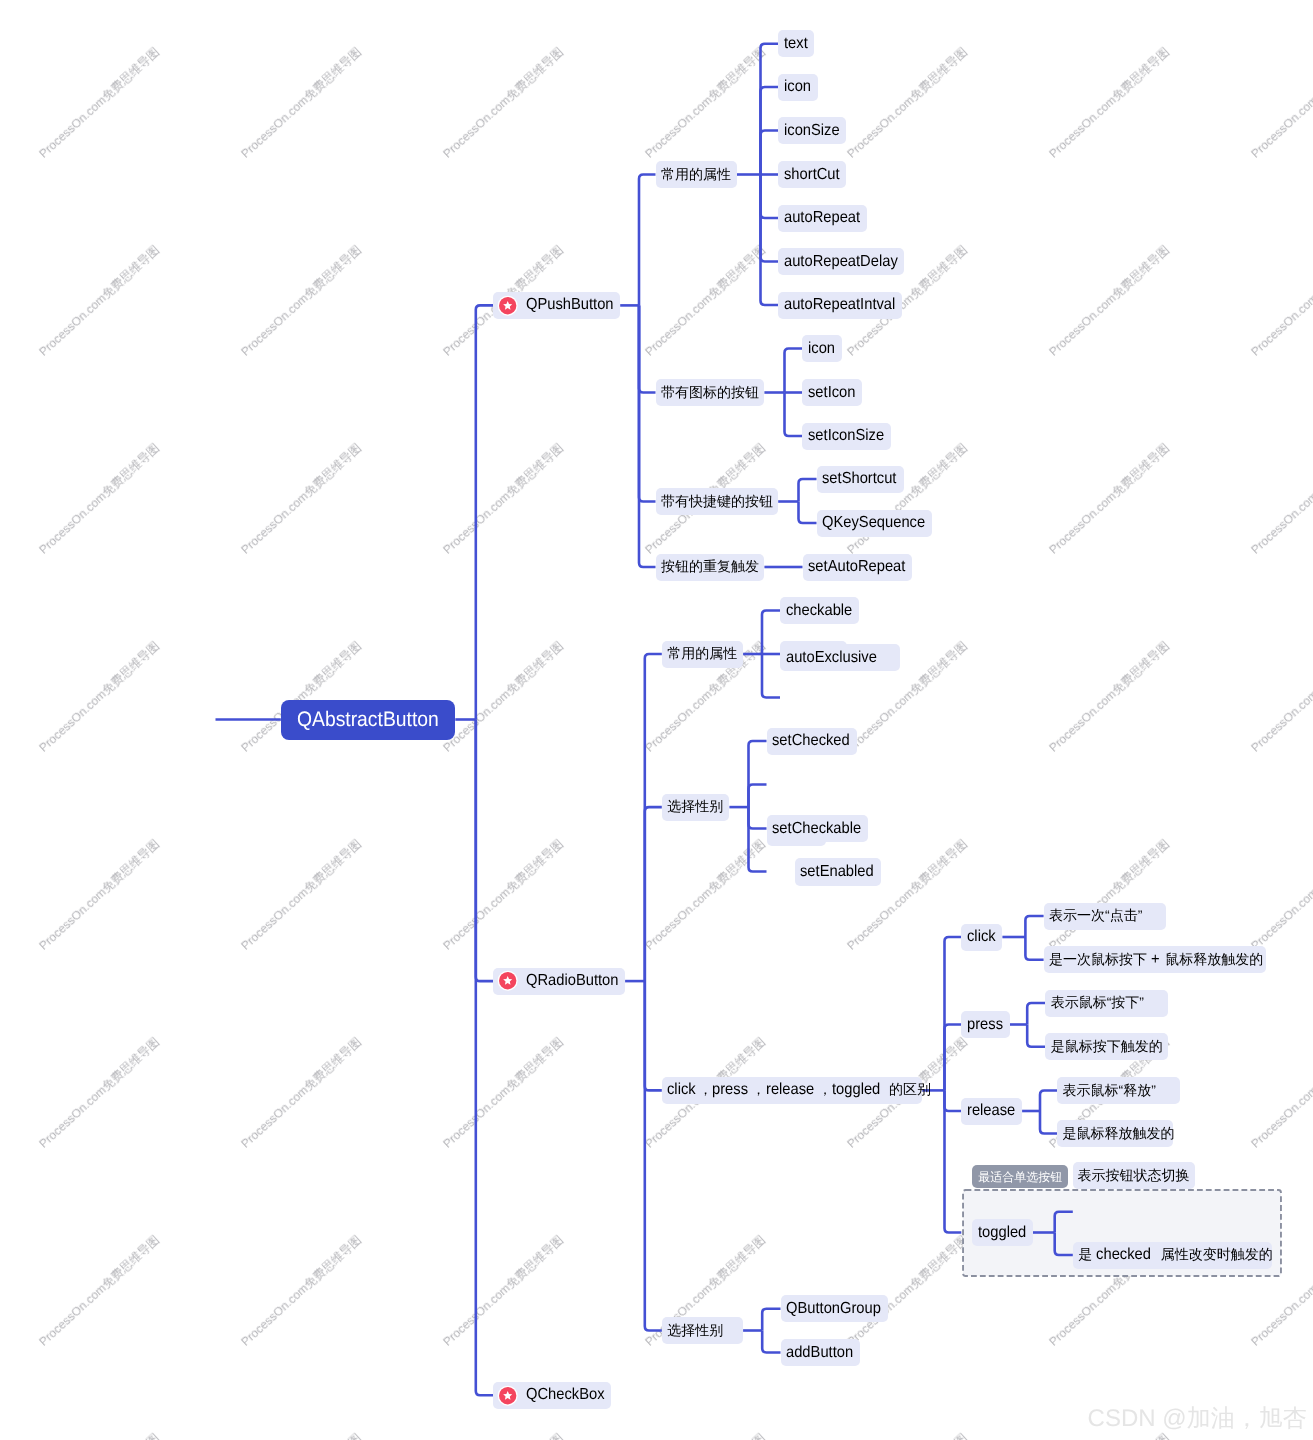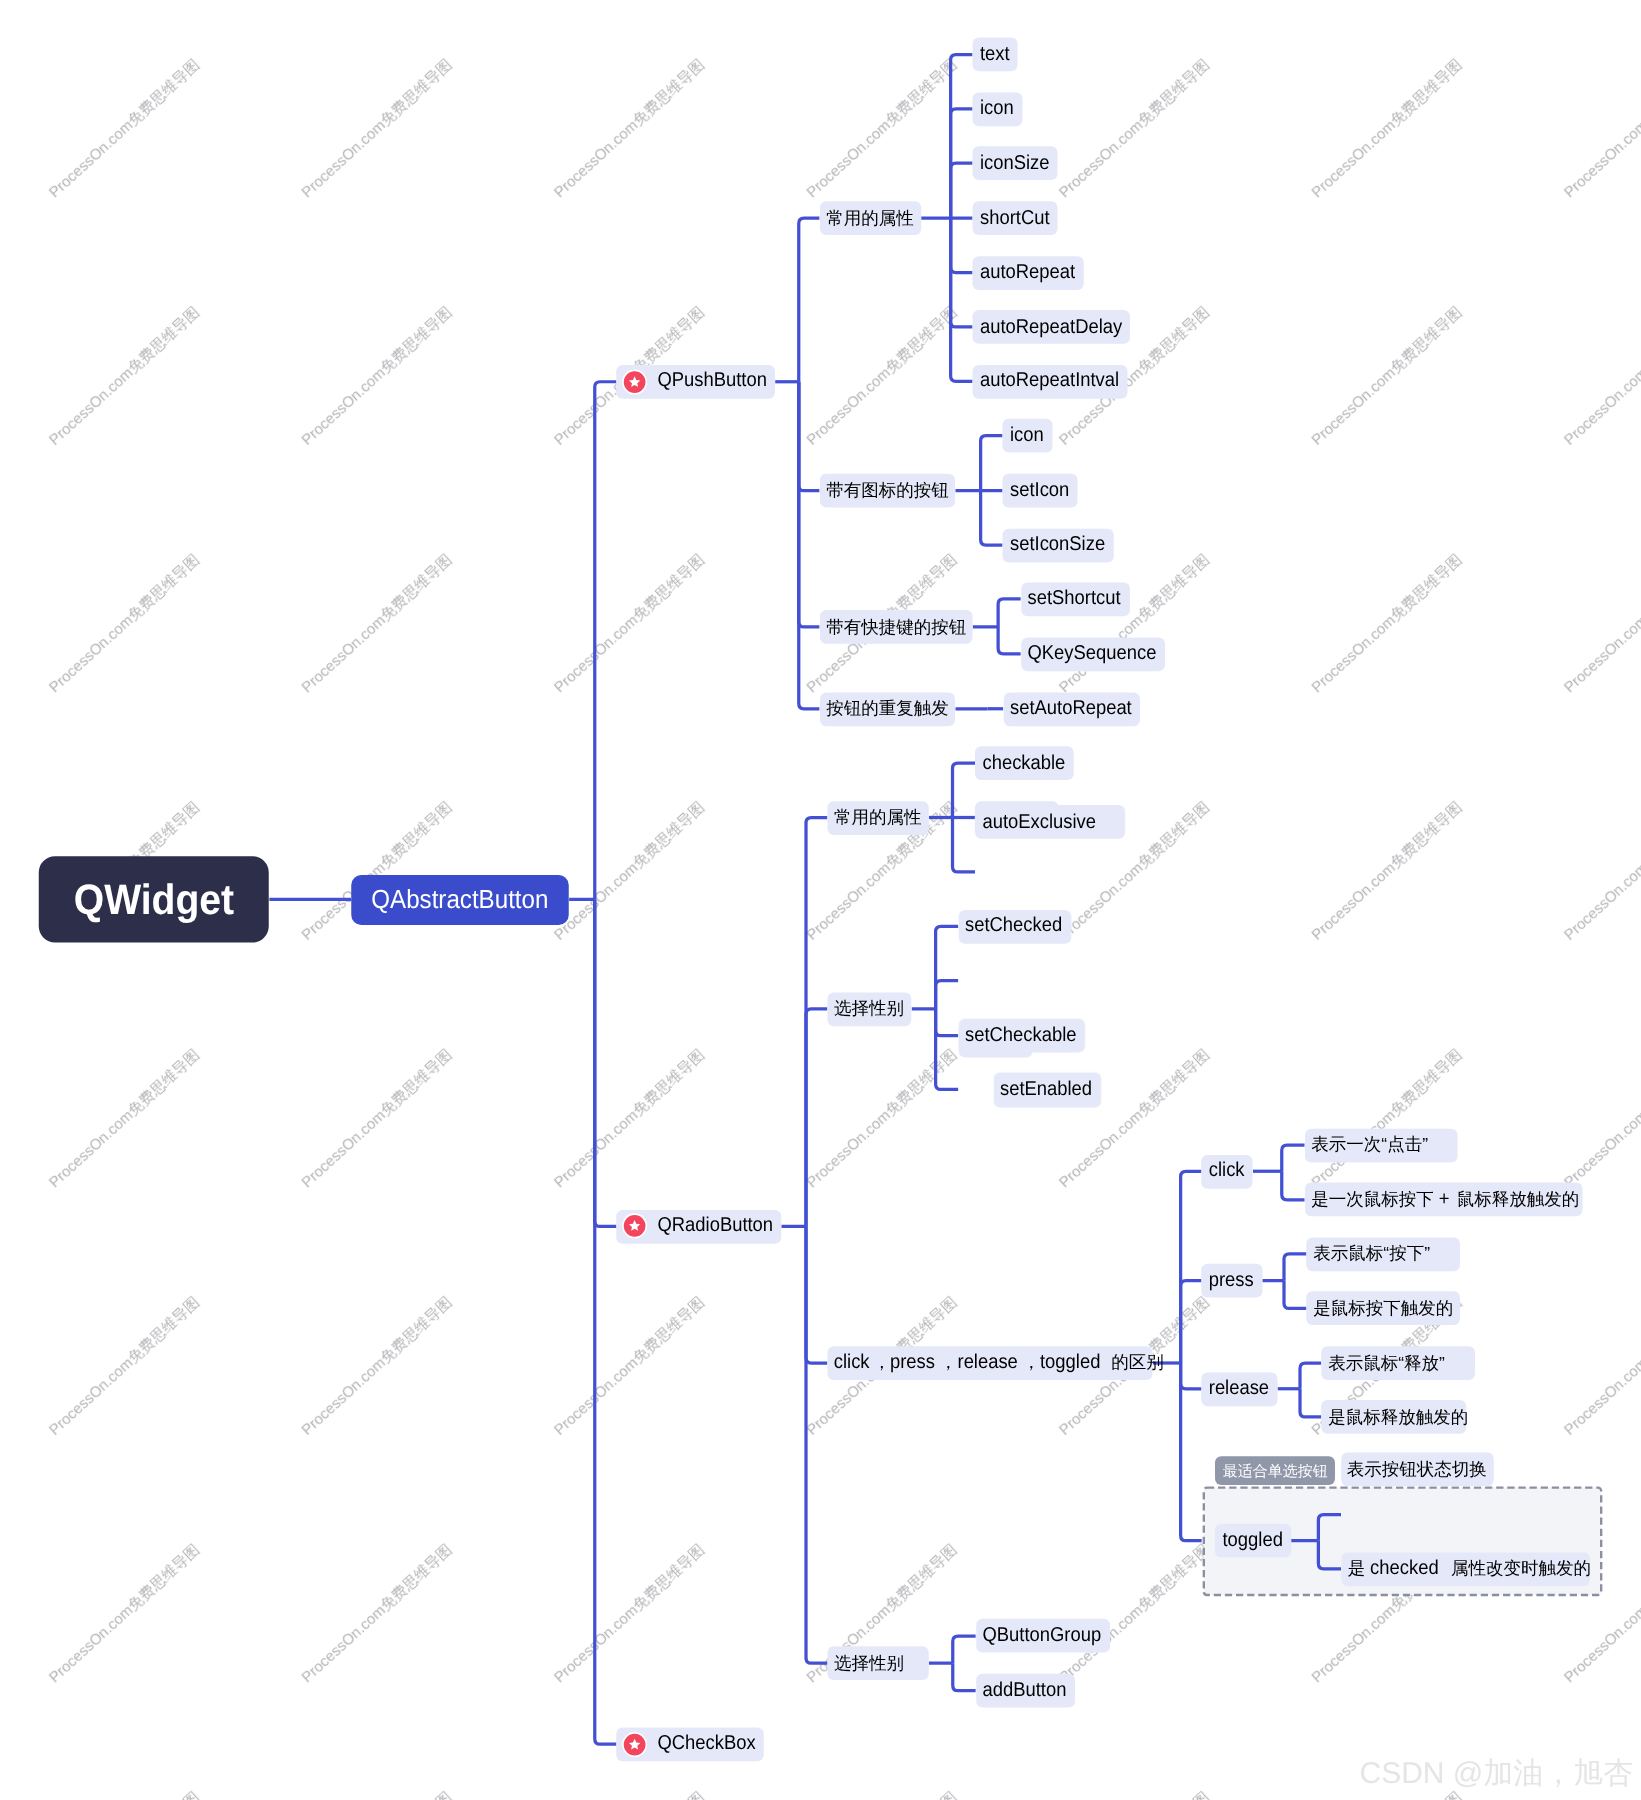--- a/index.html
+++ b/index.html
@@ -160,23 +160,20 @@
 <path d="M762.2 1330.5L762.2 1313.0Q762.2 1308.8 766.4 1308.8L780.5 1308.8"></path>
 <path d="M762.2 1330.5L762.2 1348.3Q762.2 1352.5 766.4 1352.5L780.5 1352.5"></path>
 <path d="M743.1 1330.5L762.2 1330.5"></path>
 </svg>
 <svg class="grp" style="left:962.0px;top:1189.0px;width:320.0px;height:88.0px" viewBox="0 0 320.0 88.0">
       <rect x="1.05" y="1.05" width="317.9" height="85.9" rx="2.5" fill="#f3f4f8" stroke="#8b90a0" stroke-width="1.9" stroke-dasharray="5.8 3.1"></rect>
     </svg>
 <div class="tag" style="left:972.4px;top:1165.0px;width:95.5px;height:23.3px">
       <span>最适合单选按钮</span>
     </div>
-<div class="nd root" style="left:30.8px;top:685.0px;width:184.7px;height:69.0px">
-      <span class="tx"><i>QWidget</i></span>
-    </div>
 <div class="nd branch" style="left:280.8px;top:699.5px;width:174.5px;height:40.0px">
       <span class="tx"><i>QAbstractButton</i></span>
     </div>
 <div class="nd topic" style="left:493.2px;top:291.9px;width:127.0px;height:27.0px;">
       <span class="star">
         <svg viewBox="0 0 20 20" width="17.4" height="17.4">
           <circle cx="10" cy="10" r="11.5" fill="#ffffff"></circle>
           <circle cx="10" cy="10" r="10" fill="#f4455e"></circle>
           <path d="M10 4.70 L11.51 8.08 L15.18 8.47 L12.44 10.94 L13.20 14.56 L10 12.71 L6.80 14.56 L7.56 10.94 L4.82 8.47 L8.49 8.08 Z" fill="#ffffff"></path>
         </svg>

